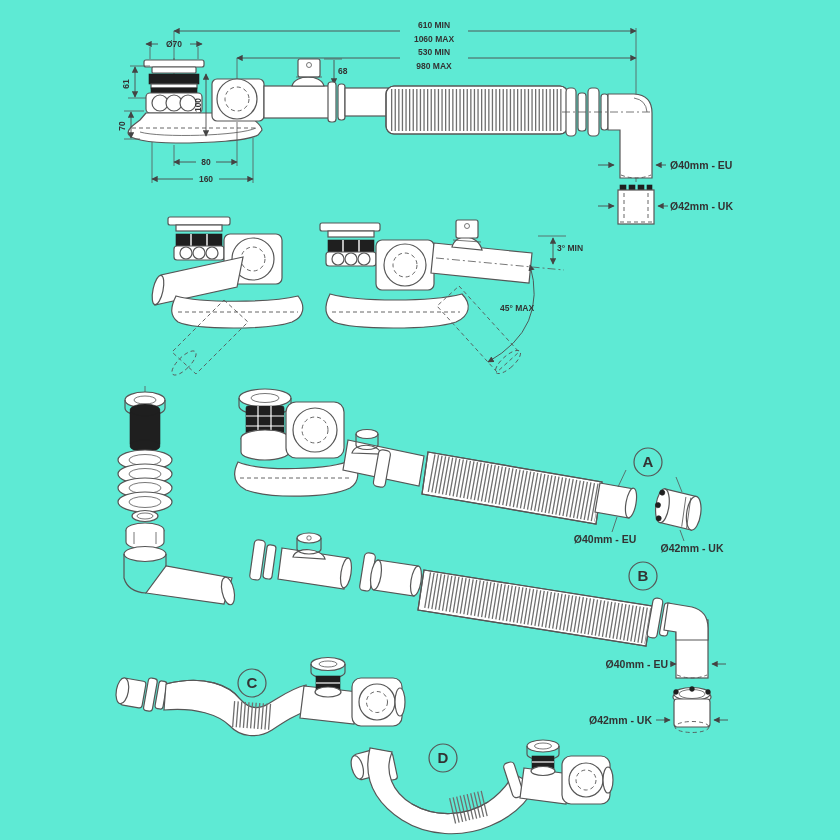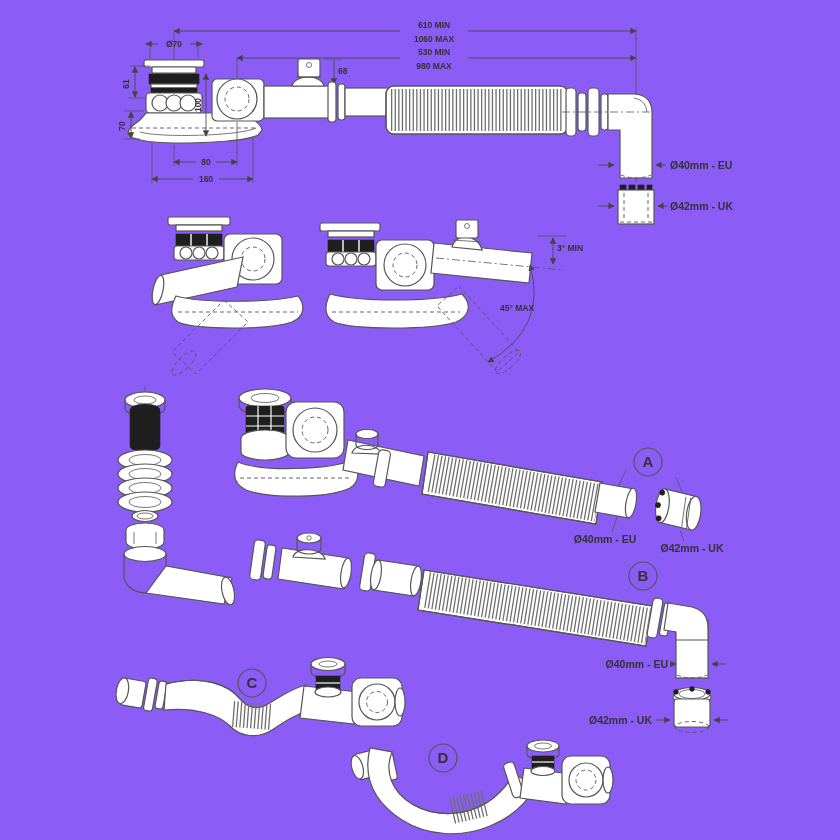--- a/index.html
+++ b/index.html
@@ -1,16 +1,16 @@
 <!DOCTYPE html>
 <html><head>
 <meta charset="utf-8">
 <style>
   html,body{margin:0;padding:0;background:#fff;}
-  .canvas{position:relative;width:840px;height:840px;background:#8b5cf6;overflow:hidden;}
+  .canvas{position:relative;width:840px;height:840px;background:#5eead4;overflow:hidden;}
   svg{display:block;}
   svg text{font-family:"Liberation Sans",sans-serif;font-weight:bold;fill:#333;}
   .dim{font-size:8.5px;}
   .lbl{font-size:10.5px;}
   .ltr{font-size:15px;text-anchor:middle;}
   .ln{fill:none;stroke:#565656;stroke-width:1.2;}
   .thin{fill:none;stroke:#565656;stroke-width:0.8;}
   .wh{fill:#ffffff;stroke:#565656;stroke-width:1.2;}
   .bk{fill:#1f1f1f;stroke:#1f1f1f;stroke-width:0.6;}
   .dash{fill:none;stroke:#565656;stroke-width:0.9;stroke-dasharray:4 3;}

